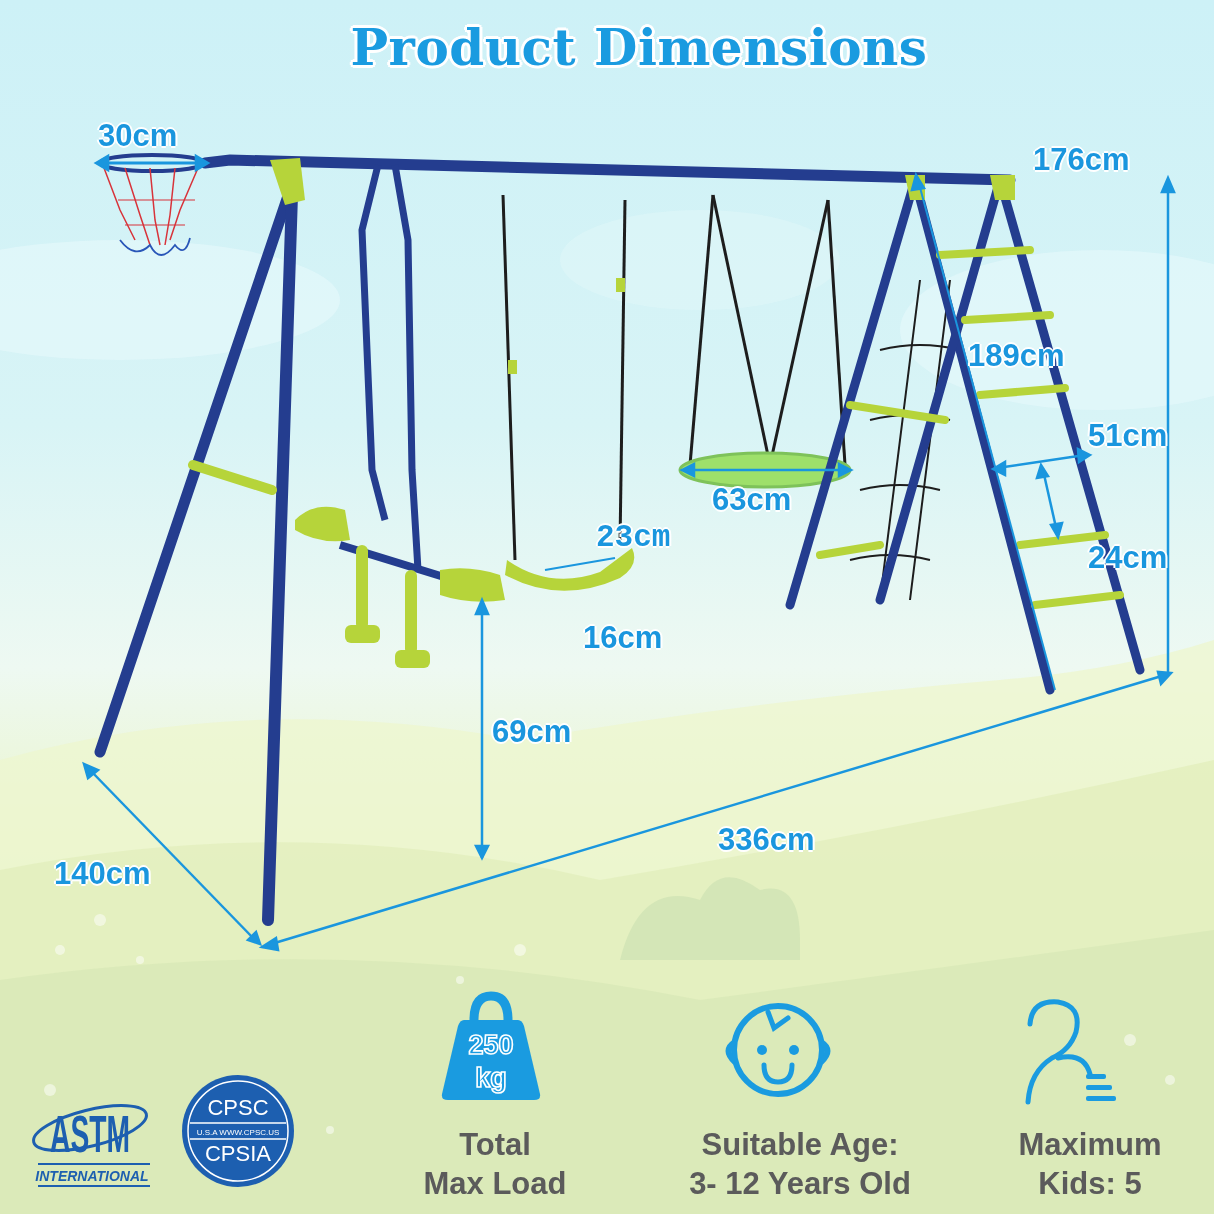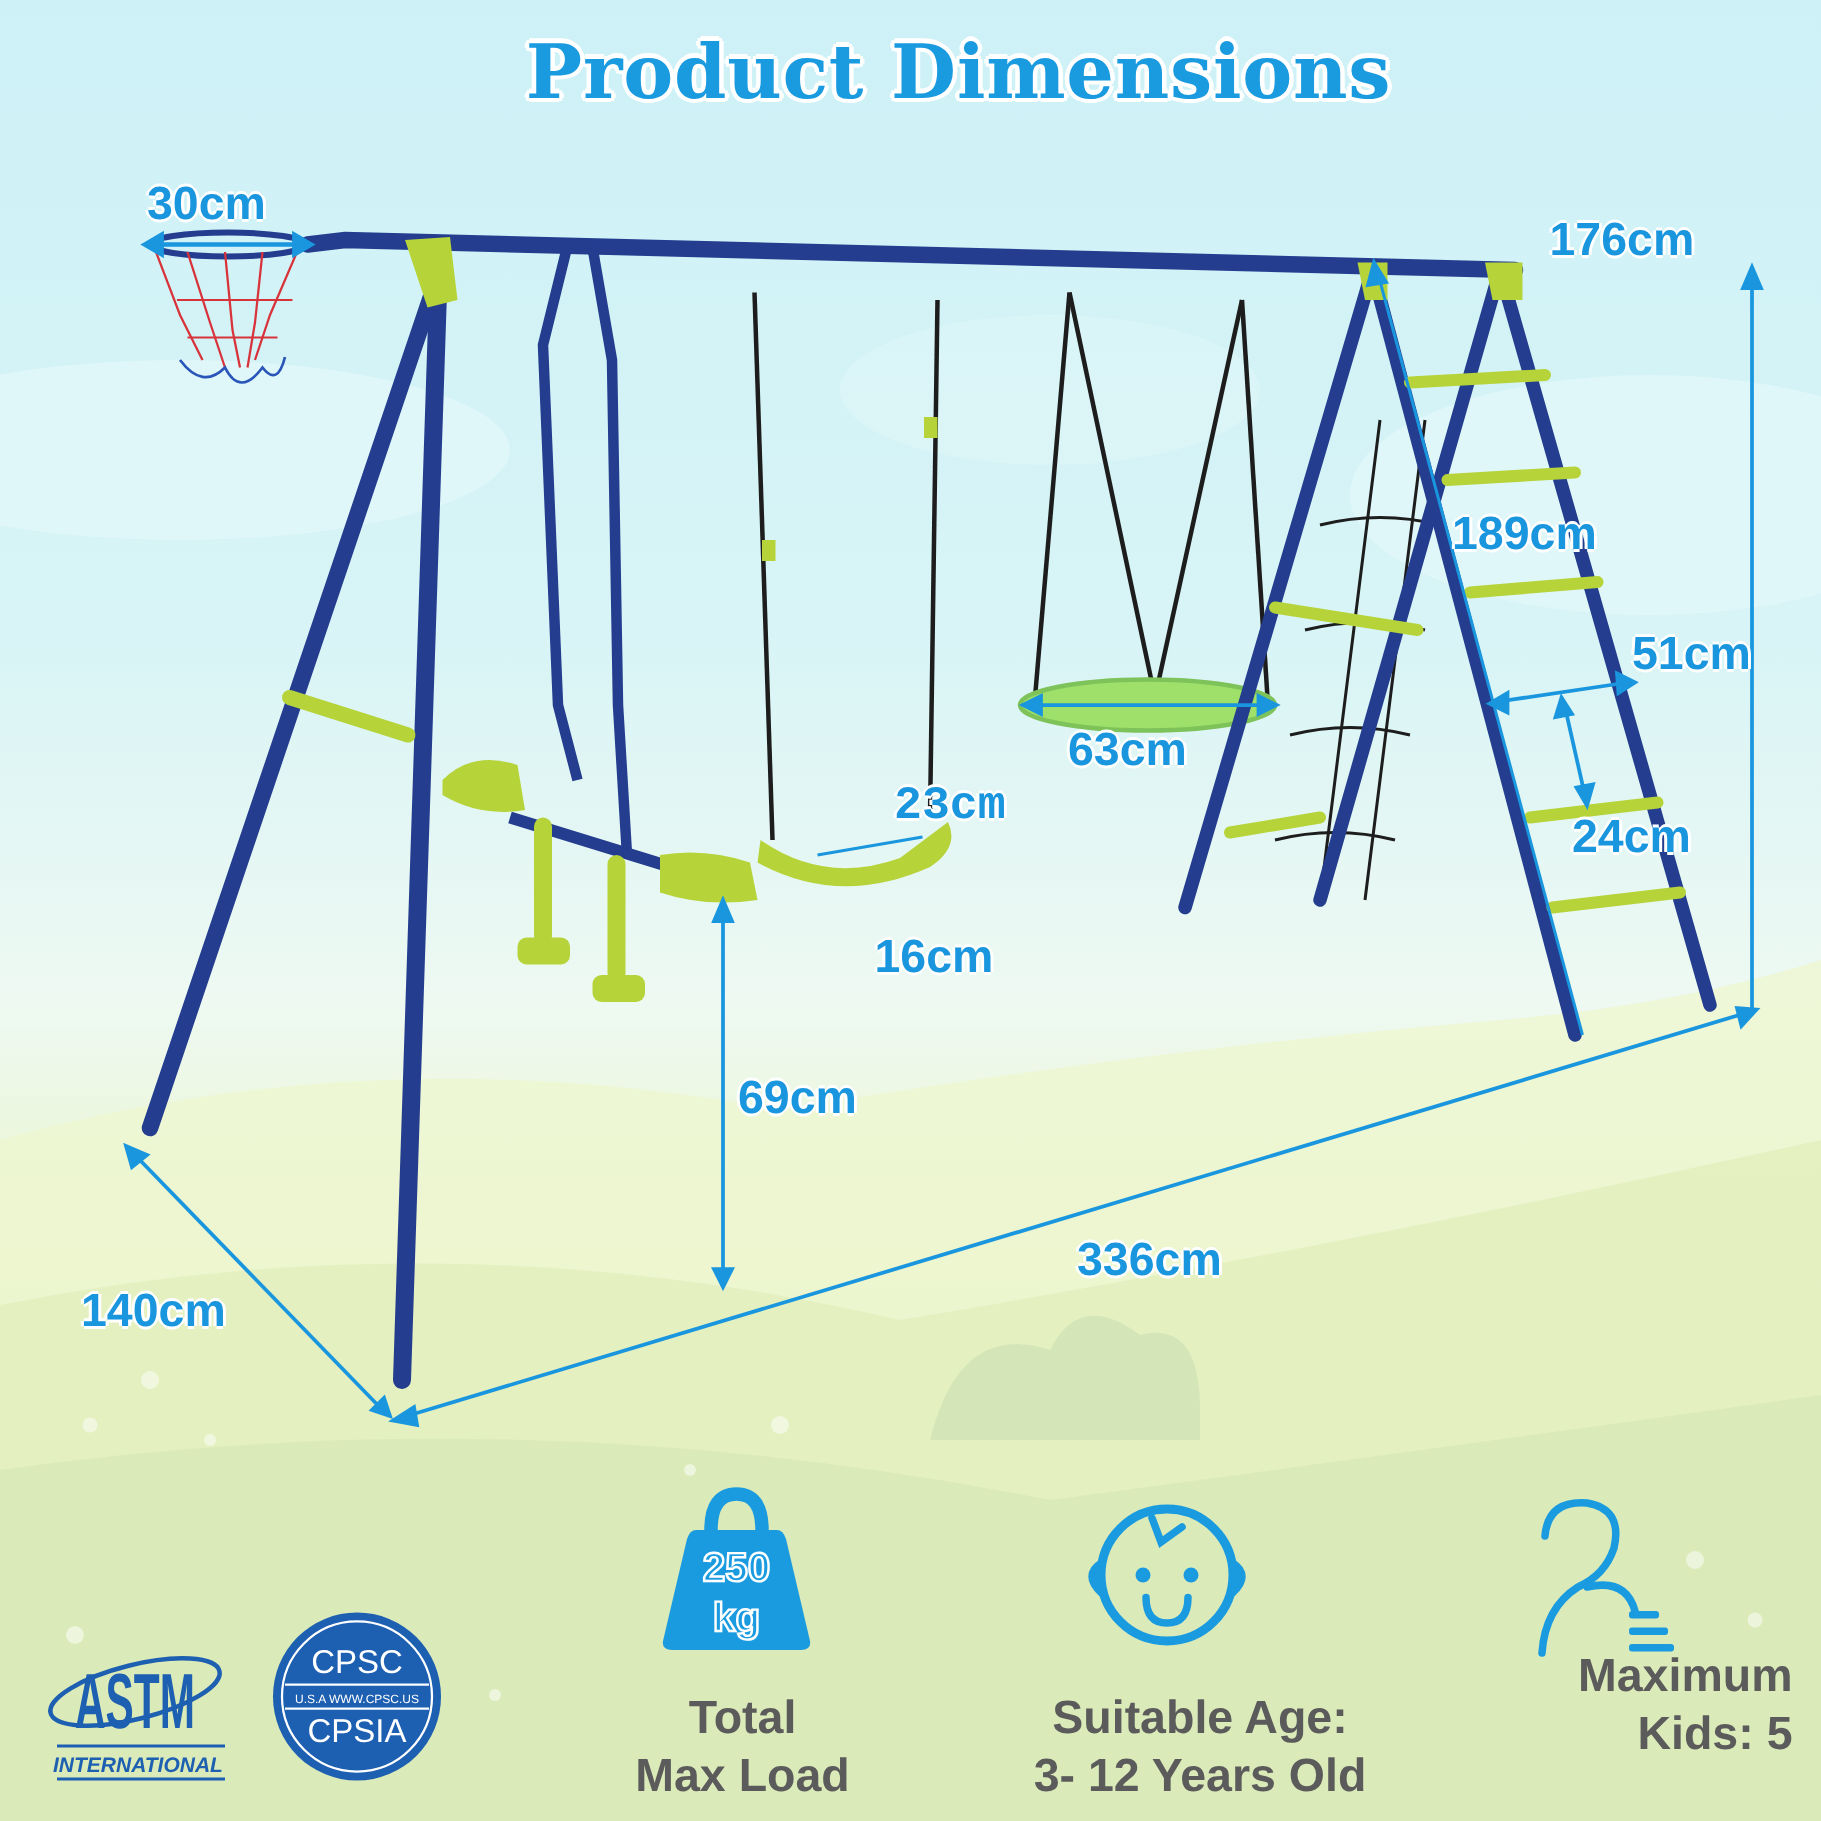--- a/index.html
+++ b/index.html
@@ -132,21 +132,21 @@
         <polygon points="1171,673 1158,672 1161,684"></polygon>
     </g>
   </svg>
 
   <div class="title">Product Dimensions</div>
 
   <div class="dim" style="left:98px; top:118px;">30cm</div>
   <div class="dim" style="left:1033px; top:142px;">176cm</div>
   <div class="dim" style="left:968px; top:338px;">189cm</div>
   <div class="dim" style="left:1048px; top:418px;margin-left:40px;">51cm</div>
-  <div class="dim" style="left:1048px; top:540px;">24cm</div>
+  <div class="dim" style="left:1088px; top:540px;">24cm</div>
   <div class="dim" style="left:712px; top:482px;">63cm</div>
   <div class="dim" style="left:596px; top:520px;font-family:Liberation Mono, monospace;">23cm</div>
   <div class="dim" style="left:583px; top:572px;margin-top:48px;">16cm</div>
   <div class="dim" style="left:492px; top:714px;">69cm</div>
   <div class="dim" style="left:718px; top:822px;">336cm</div>
   <div class="dim" style="left:54px; top:856px;">140cm</div>
 
   <div class="logo" style="left:180px; top:1073px; width:116px; height:116px;">
     <svg width="116" height="116" viewBox="0 0 116 116">
       <circle cx="58" cy="58" r="56" fill="#1d5fb0"></circle>
@@ -198,17 +198,17 @@
   </div>
 
   <div class="feature-label" style="left:380px; top:1125px; width:230px;">
     <div>Total</div>
     <div>Max Load</div>
   </div>
   <div class="feature-label" style="left:640px; top:1125px; width:320px;">
     <div>Suitable Age:</div>
     <div>3- 12 Years Old</div>
   </div>
-  <div class="feature-label" style="left:985px; top:1097px; width:210px;text-align:right;">
+  <div class="feature-label" style="left:985px; top:1125px; width:210px;">
     <div>Maximum</div>
     <div>Kids: 5</div>
   </div>
 </div>
 
 </body></html>

